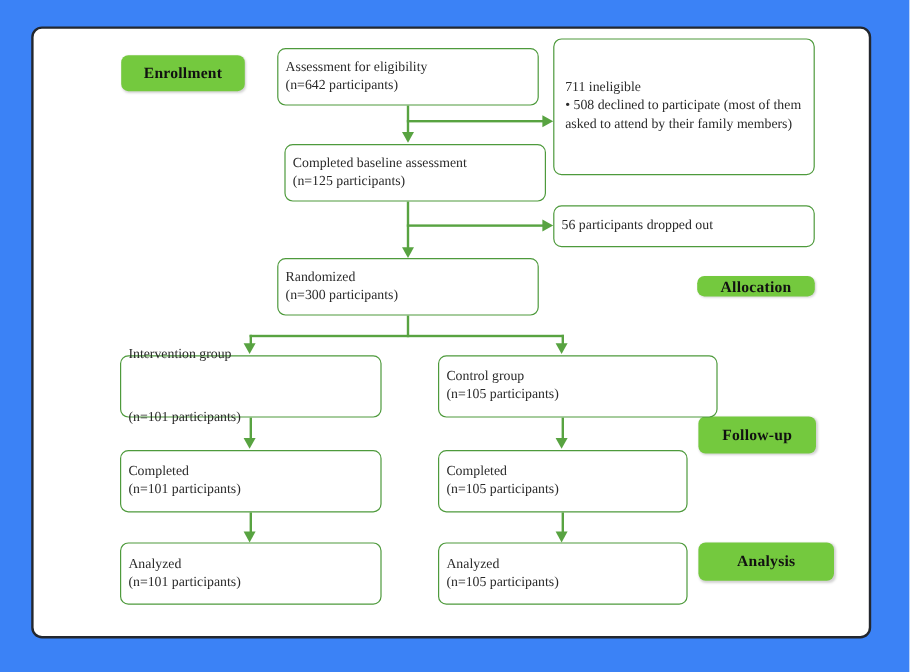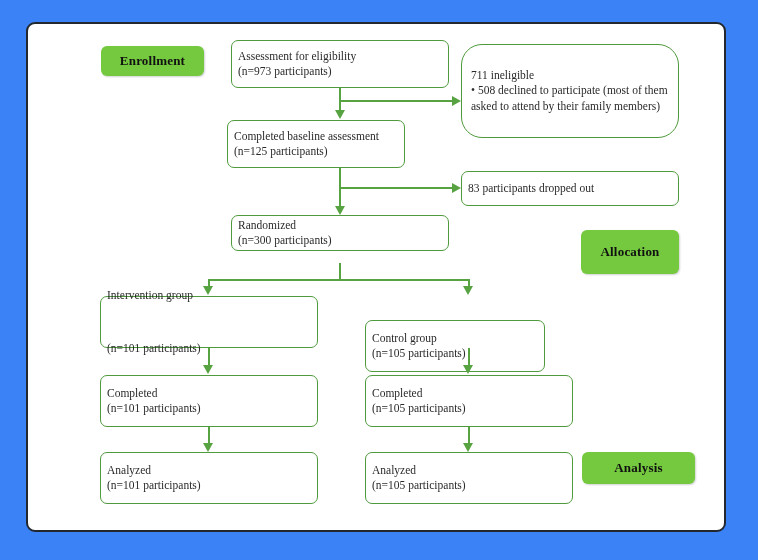--- a/index.html
+++ b/index.html
@@ -105,59 +105,62 @@
 <body>
 
 <div id="canvas">
 
   <div class="frame"></div>
 
   <div class="badge" style="left:101px; top:46px; width:103px; height:30px;">
     <span>Enrollment</span>
   </div>
 
-  <div class="badge" style="left:581px; top:230px; width:98px; height:44px;">
+  <div class="badge" style="left:581px; top:230px; width:98px; height:17px;">
     <span>Allocation</span>
   </div>
 
+  <div class="badge" style="left:582px; top:347px; width:98px; height:31px;">
+    <span>Follow-up</span>
+  </div>
 
   <div class="badge" style="left:582px; top:452px; width:113px; height:32px;">
     <span>Analysis</span>
   </div>
 
   <div class="box" style="left:231px; top:40px; width:218px; height:48px;">
     <span class="ln">Assessment for eligibility</span>
-    <span class="ln">(n=973 participants)</span>
-  </div>
-
-  <div class="box textleft" style="left:461px; top:44px; width:218px; height:94px;border-radius:21px;">
+    <span class="ln">(n=642 participants)</span>
+  </div>
+
+  <div class="box textleft" style="left:461px; top:32px; width:218px; height:114px;">
     <span class="ln">711 ineligible</span>
     <span class="ln">• 508 declined to participate (most of them asked to attend by their family members)</span>
   </div>
 
-  <div class="box" style="left:227px; top:120px; width:178px; height:48px;">
+  <div class="box" style="left:237px; top:120px; width:218px; height:48px;">
     <span class="ln">Completed baseline assessment</span>
     <span class="ln">(n=125 participants)</span>
   </div>
 
   <div class="box" style="left:461px; top:171px; width:218px; height:35px;">
-    <span class="ln">83 participants dropped out</span>
-  </div>
-
-  <div class="box" style="left:231px; top:215px; width:218px; height:36px;">
+    <span class="ln">56 participants dropped out</span>
+  </div>
+
+  <div class="box" style="left:231px; top:215px; width:218px; height:48px;">
     <span class="ln">Randomized</span>
     <span class="ln">(n=300 participants)</span>
   </div>
 
   <div class="box" style="left:100px; top:296px; width:218px; height:52px;gap:37px;">
     <span class="ln">Intervention group</span>
     <span class="ln">(n=101 participants)</span>
   </div>
 
-  <div class="box" style="left:365px; top:296px; width:180px; height:52px;margin-top:24px;">
+  <div class="box" style="left:365px; top:296px; width:233px; height:52px;">
     <span class="ln">Control group</span>
     <span class="ln">(n=105 participants)</span>
   </div>
 
   <div class="box" style="left:100px; top:375px; width:218px; height:52px;">
     <span class="ln">Completed</span>
     <span class="ln">(n=101 participants)</span>
   </div>
 
   <div class="box" style="left:365px; top:375px; width:208px; height:52px;">

